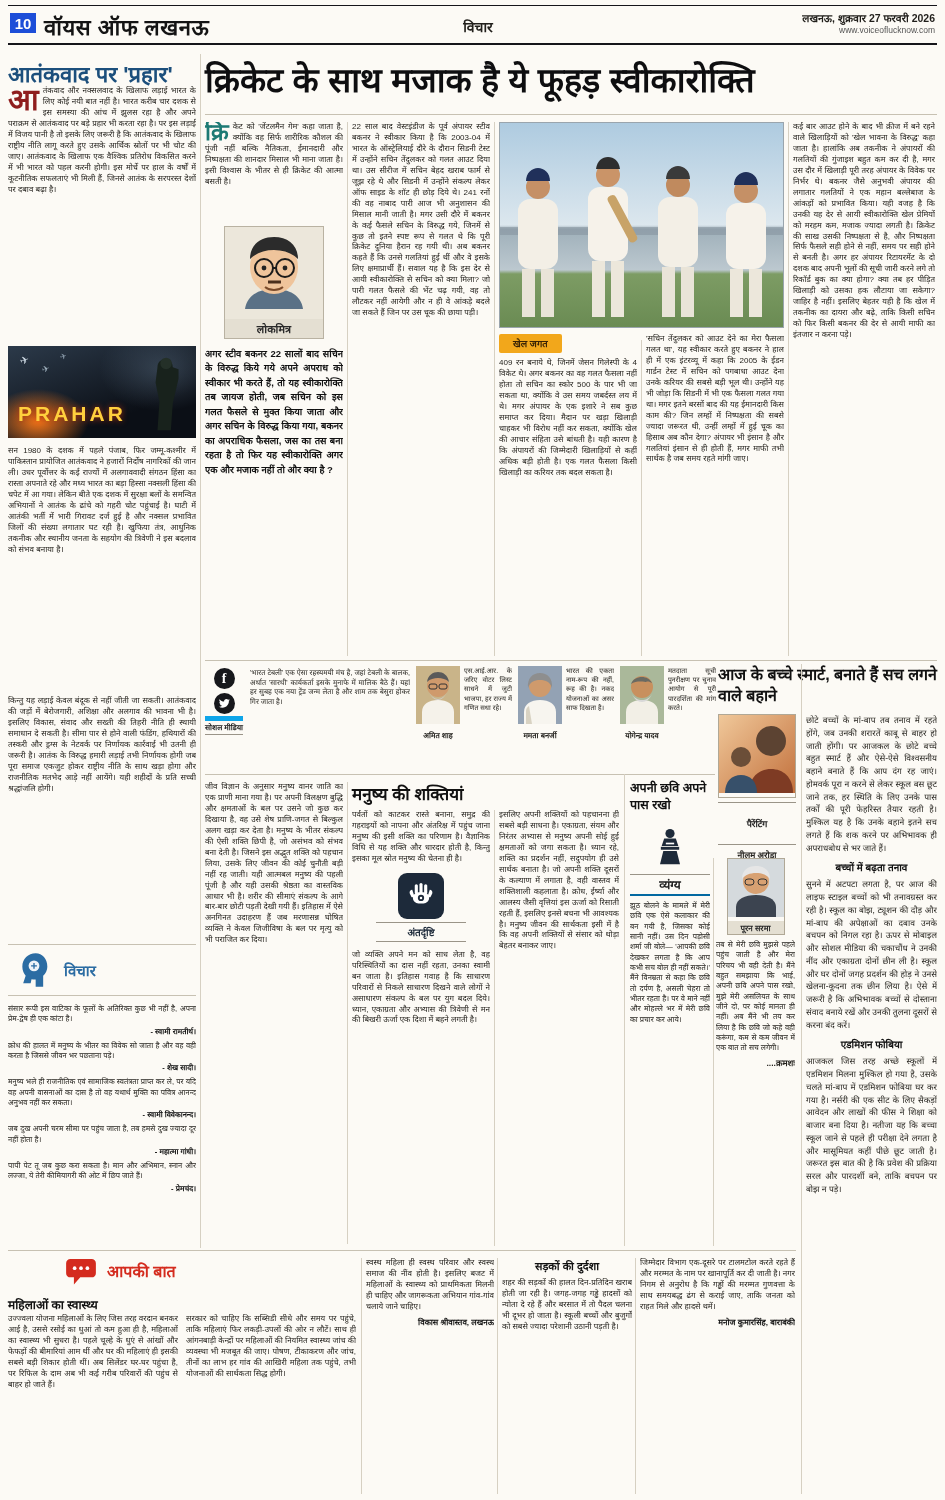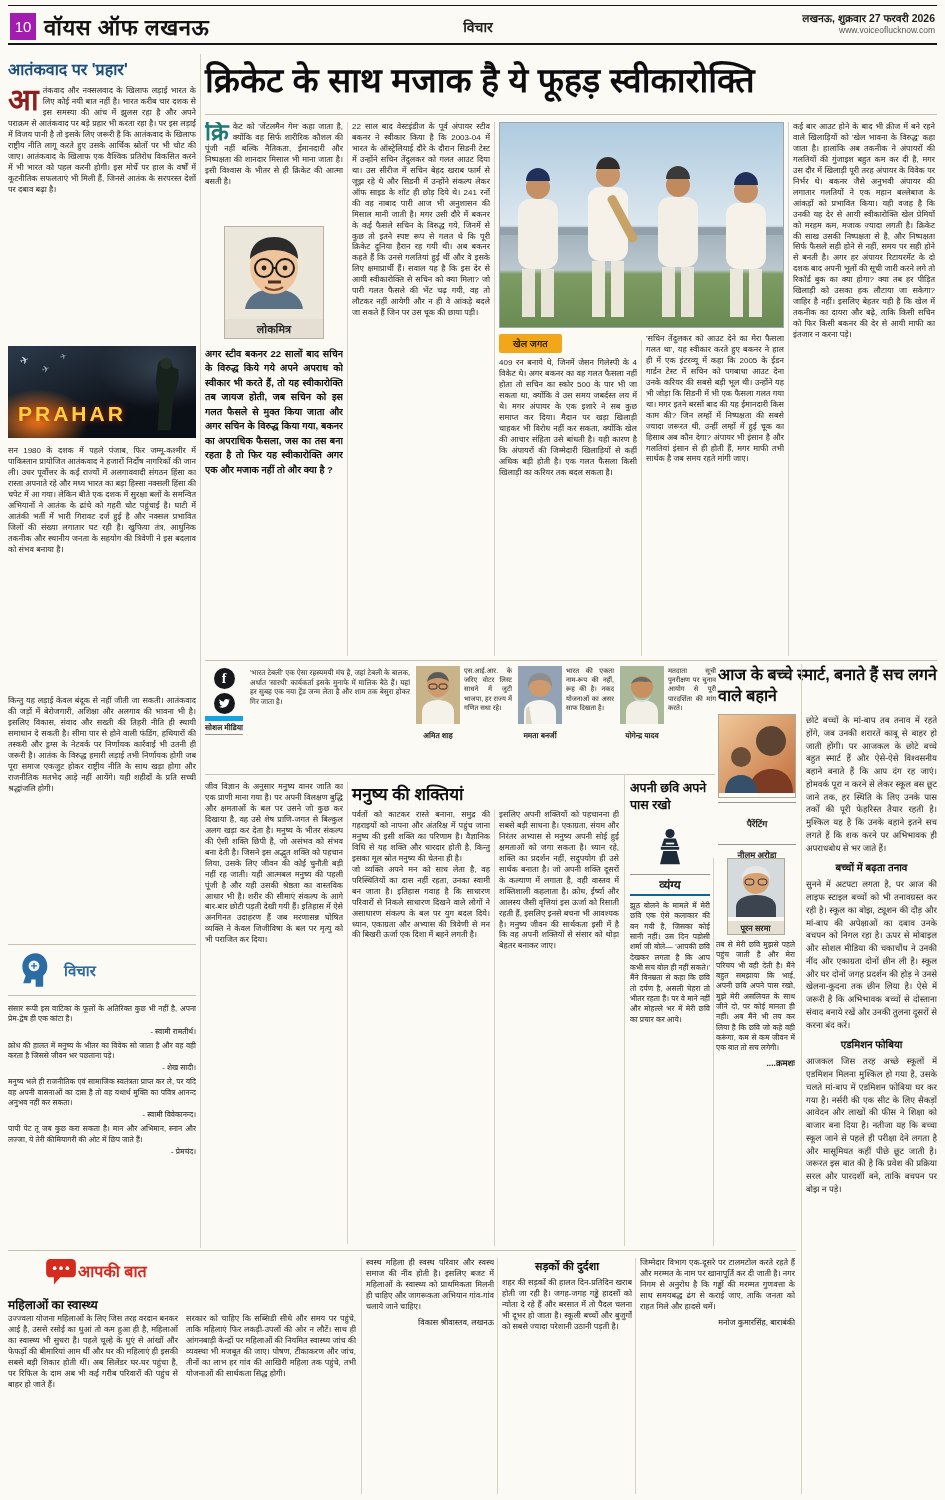--- a/index.html
+++ b/index.html
@@ -8,45 +8,45 @@
 .abs{position:absolute}
 .b8{font-size:8px;line-height:1.37;text-align:justify;overflow:hidden;color:#26241f}
 .b85{font-size:8.5px;line-height:1.5;text-align:justify;overflow:hidden;color:#26241f}
 .b75{font-size:7.5px;line-height:1.38;text-align:justify;overflow:hidden;color:#26241f}
 .b7{font-size:7.2px;line-height:1.35;text-align:justify;overflow:hidden;color:#26241f}
 .hr{position:absolute;height:1px;background:#c7c1b2}
 .vr{position:absolute;width:1px;background:#d6d0c2}
 .dc{float:left;font-weight:bold;line-height:.85;margin:1px 4px 0 0}
 h1,h2,h3{font-weight:bold}
 .cap{background:#e4dfd2;text-align:center;font-weight:bold;color:#2a2a2a}
-.sign{font-weight:normal;text-align:right;font-size:8px;margin-top:3px;color:#111}
+.sign{font-weight:bold;text-align:right;font-size:8px;margin-top:3px;color:#111}
 .subhead{font-weight:bold;text-align:center;font-size:10px;margin:6px 0 3px;color:#111}
 .iconlab{font-weight:bold;text-align:center;color:#222}
 .tile{background:#1d2a3a;border-radius:9px;display:flex;align-items:center;justify-content:center}
 .circ{width:21px;height:21px;border-radius:50%;background:#17181c;color:#fff;display:flex;align-items:center;justify-content:center}
 figure{overflow:hidden}
 </style>
 </head>
 <body>
 
 <header class="abs" style="left:8px;top:5px;width:929px;height:40px;border-top:1px solid #15151a;border-bottom:2px solid #15151a">
-  <div class="abs" style="left:2px;top:7px;width:26px;height:27px;background:#a21caf;color:#fff;font-weight:normal;font-size:15px;display:flex;align-items:center;justify-content:center">10</div>
+  <div class="abs" style="left:2px;top:7px;width:26px;height:20px;background:#1d4ed8;color:#fff;font-weight:bold;font-size:15px;display:flex;align-items:center;justify-content:center">10</div>
   <div class="abs" style="left:36px;top:5px;font-size:22px;font-weight:bold;letter-spacing:.5px;color:#141414">वॉयस ऑफ लखनऊ</div>
   <div class="abs" style="left:415px;top:11px;width:110px;text-align:center;font-size:14px;font-weight:bold">विचार</div>
   <div class="abs" style="right:2px;top:5px;text-align:right">
     <div style="font-size:10.5px;font-weight:bold">लखनऊ, शुक्रवार 27 फरवरी 2026</div>
     <div style="font-size:8.5px;color:#555">www.voiceoflucknow.com</div>
   </div>
 </header>
 
 <h1 class="abs" style="left:205px;top:58px;width:732px;font-size:34px;text-align:left;line-height:1.3;color:#0e0e10">क्रिकेट के साथ मजाक है ये फूहड़ स्वीकारोक्ति</h1>
 <div class="hr" style="left:205px;top:114px;width:732px"></div>
 <div class="vr" style="left:200px;top:54px;height:1194px"></div>
 
-<h2 class="abs" style="left:8px;top:58px;width:190px;font-size:16px;color:#1c4f7c">आतंकवाद पर 'प्रहार'</h2>
+<h2 class="abs" style="left:8px;top:58px;width:190px;font-size:22px;color:#1c4f7c">आतंकवाद पर 'प्रहार'</h2>
 <div class="abs b8" style="left:8px;top:86px;width:188px;height:256px">
   <span class="dc" style="font-size:30px;color:#8f1d1d">आ</span><span>तंकवाद और नक्सलवाद के खिलाफ लड़ाई भारत के लिए कोई नयी बात नहीं है। भारत करीब चार दशक से इस समस्या की आंच में झुलस रहा है और अपने पराक्रम से आतंकवाद पर बड़े प्रहार भी करता रहा है। पर इस लड़ाई में विजय पानी है तो इसके लिए जरूरी है कि आतंकवाद के खिलाफ राष्ट्रीय नीति लागू करते हुए उसके आर्थिक स्रोतों पर भी चोट की जाए। आतंकवाद के खिलाफ एक वैश्विक प्रतिरोध विकसित करने में भी भारत को पहल करनी होगी। इस मोर्चे पर हाल के वर्षों में कूटनीतिक सफलताएं भी मिली हैं, जिनसे आतंक के सरपरस्त देशों पर दबाव बढ़ा है।</span>
 </div>
 <figure class="abs" style="left:8px;top:346px;width:188px;height:92px;background:radial-gradient(70px 45px at 16% 82%,rgba(255,122,24,.95),rgba(120,30,5,0) 72%),radial-gradient(90px 60px at 82% 25%,rgba(90,110,130,.45),transparent 70%),linear-gradient(160deg,#2c3a4a,#0b0f16 70%)">
   <span class="abs" style="left:12px;top:8px;color:#c6d2dc;font-size:11px;display:inline-block;transform:rotate(-18deg)">✈</span>
   <span class="abs" style="left:34px;top:18px;color:#9fb0bd;font-size:9px;display:inline-block;transform:rotate(-18deg)">✈</span>
   <span class="abs" style="left:52px;top:6px;color:#8b9cab;font-size:8px;display:inline-block;transform:rotate(-18deg)">✈</span>
   <svg class="abs" style="right:6px;top:8px" width="44" height="80" viewBox="0 0 46 80">
       <path fill="#18221c" d="M20 4c5 0 8 3 8 8l6 2v10l-6 26-2 28H12l2-30-4-20 2-16c0-5 3-8 8-8z"></path>
       <circle cx="21" cy="8" r="6" fill="#243028"></circle>
@@ -69,20 +69,24 @@
       <div class="b75">संसार रूपी इस वाटिका के फूलों के अतिरिक्त कुछ भी नहीं है, अपना प्रेम-द्वेष ही एक कांटा है।</div>
       <div class="sign" style="font-size:7.5px;margin-top:1px">- स्वामी रामतीर्थ।</div>
     </div>
   <div style="margin-bottom:5px">
       <div class="b75">क्रोध की हालत में मनुष्य के भीतर का विवेक सो जाता है और वह वही करता है जिससे जीवन भर पछताना पड़े।</div>
       <div class="sign" style="font-size:7.5px;margin-top:1px">- शेख सादी।</div>
     </div>
   <div style="margin-bottom:5px">
       <div class="b75">मनुष्य भले ही राजनीतिक एवं सामाजिक स्वतंत्रता प्राप्त कर ले, पर यदि वह अपनी वासनाओं का दास है तो वह यथार्थ मुक्ति का पवित्र आनन्द अनुभव नहीं कर सकता।</div>
       <div class="sign" style="font-size:7.5px;margin-top:1px">- स्वामी विवेकानन्द।</div>
+    </div>
+  <div style="margin-bottom:5px">
+      <div class="b75">जब दुख अपनी चरम सीमा पर पहुंच जाता है, तब हमसे दुख ज्यादा दूर नहीं होता है।</div>
+      <div class="sign" style="font-size:7.5px;margin-top:1px">- महात्मा गांधी।</div>
     </div>
   <div>
       <div class="b75">पापी पेट तू जब कुछ करा सकता है। मान और अभिमान, स्नान और लज्जा, ये तेरी कीमियागरी की ओट में छिप जाते हैं।</div>
       <div class="sign" style="font-size:7.5px;margin-top:1px">- प्रेमचंद।</div>
     </div>
 </div>
 
 <div class="abs" style="left:205px;top:122px;width:138px;height:534px;overflow:hidden">
   <div class="b8" style="height:100px">
     <span class="dc" style="font-size:23px;color:#1d7a74">क्रि</span><span>केट को 'जेंटलमैन गेम' कहा जाता है, क्योंकि वह सिर्फ शारीरिक कौशल की पूंजी नहीं बल्कि नैतिकता, ईमानदारी और निष्पक्षता की शानदार मिसाल भी माना जाता है। इसी विश्वास के भीतर से ही क्रिकेट की आत्मा बसती है।</span>
@@ -248,20 +252,36 @@
   <span>सुनने में अटपटा लगता है, पर आज की लाइफ स्टाइल बच्चों को भी तनावग्रस्त कर रही है। स्कूल का बोझ, ट्यूशन की दौड़ और मां-बाप की अपेक्षाओं का दबाव उनके बचपन को निगल रहा है। ऊपर से मोबाइल और सोशल मीडिया की चकाचौंध ने उनकी नींद और एकाग्रता दोनों छीन ली है। स्कूल और घर दोनों जगह प्रदर्शन की होड़ ने उनसे खेलना-कूदना तक छीन लिया है। ऐसे में जरूरी है कि अभिभावक बच्चों से दोस्ताना संवाद बनाये रखें और उनकी तुलना दूसरों से करना बंद करें।</span>
   <div class="subhead">एडमिशन फोबिया</div>
   <span>आजकल जिस तरह अच्छे स्कूलों में एडमिशन मिलना मुश्किल हो गया है, उसके चलते मां-बाप में एडमिशन फोबिया घर कर गया है। नर्सरी की एक सीट के लिए सैकड़ों आवेदन और लाखों की फीस ने शिक्षा को बाजार बना दिया है। नतीजा यह कि बच्चा स्कूल जाने से पहले ही परीक्षा देने लगता है और मासूमियत कहीं पीछे छूट जाती है। जरूरत इस बात की है कि प्रवेश की प्रक्रिया सरल और पारदर्शी बने, ताकि बचपन पर बोझ न पड़े।</span>
 </div>
 <div class="vr" style="left:801px;top:664px;height:830px"></div>
 
 <h2 class="abs" style="left:352px;top:782px;width:240px;font-size:17px;color:#111">मनुष्य की शक्तियां</h2>
 <div class="abs b8" style="left:205px;top:782px;width:138px;height:462px">जीव विज्ञान के अनुसार मनुष्य वानर जाति का एक प्राणी माना गया है। पर अपनी विलक्षण बुद्धि और क्षमताओं के बल पर उसने जो कुछ कर दिखाया है, वह उसे शेष प्राणि-जगत से बिल्कुल अलग खड़ा कर देता है। मनुष्य के भीतर संकल्प की ऐसी शक्ति छिपी है, जो असंभव को संभव बना देती है। जिसने इस अद्भुत शक्ति को पहचान लिया, उसके लिए जीवन की कोई चुनौती बड़ी नहीं रह जाती। यही आत्मबल मनुष्य की पहली पूंजी है और यही उसकी श्रेष्ठता का वास्तविक आधार भी है। शरीर की सीमाएं संकल्प के आगे बार-बार छोटी पड़ती देखी गयी हैं। इतिहास में ऐसे अनगिनत उदाहरण हैं जब मरणासन्न घोषित व्यक्ति ने केवल जिजीविषा के बल पर मृत्यु को भी पराजित कर दिया।</div>
 <div class="abs" style="left:352px;top:810px;width:138px;height:436px;overflow:hidden">
   <div class="b8">पर्वतों को काटकर रास्ते बनाना, समुद्र की गहराइयों को नापना और अंतरिक्ष में पहुंच जाना मनुष्य की इसी शक्ति का परिणाम है। वैज्ञानिक विधि से यह शक्ति और धारदार होती है, किन्तु इसका मूल स्रोत मनुष्य की चेतना ही है।</div>
+  <div style="margin:8px auto;text-align:center;width:90px">
+    <div class="tile" style="width:46px;height:46px;margin:0 auto">
+      <svg width="30" height="30" viewBox="0 0 48 48">
+          <g fill="#fff">
+            <rect x="14" y="5" width="5" height="16" rx="2.5"></rect>
+            <rect x="21.5" y="3" width="5" height="18" rx="2.5"></rect>
+            <rect x="29" y="5" width="5" height="16" rx="2.5"></rect>
+            <path d="M10 14c-3 0-5 3-4 6l3 6h5zM38 14c3 0 5 3 4 6l-3 6h-5z"></path>
+            <rect x="11" y="18" width="26" height="18" rx="9"></rect>
+          </g>
+          <circle cx="24" cy="27" r="5" fill="#1d2a3a"></circle>
+          <circle cx="24" cy="27" r="2" fill="#fff"></circle>
+        </svg>
+    </div>
+    <div class="iconlab" style="font-size:10px;color:#1d2a3a;margin-top:3px;border-top:1px solid #9a9488;border-bottom:1px solid #9a9488;padding:2px 0">अंतर्दृष्टि</div>
+  </div>
   <div class="b8">जो व्यक्ति अपने मन को साध लेता है, वह परिस्थितियों का दास नहीं रहता, उनका स्वामी बन जाता है। इतिहास गवाह है कि साधारण परिवारों से निकले साधारण दिखने वाले लोगों ने असाधारण संकल्प के बल पर युग बदल दिये। ध्यान, एकाग्रता और अभ्यास की त्रिवेणी से मन की बिखरी ऊर्जा एक दिशा में बहने लगती है।</div>
 </div>
 <div class="abs b8" style="left:499px;top:810px;width:120px;height:436px">इसलिए अपनी शक्तियों को पहचानना ही सबसे बड़ी साधना है। एकाग्रता, संयम और निरंतर अभ्यास से मनुष्य अपनी सोई हुई क्षमताओं को जगा सकता है। ध्यान रहे, शक्ति का प्रदर्शन नहीं, सदुपयोग ही उसे सार्थक बनाता है। जो अपनी शक्ति दूसरों के कल्याण में लगाता है, वही वास्तव में शक्तिशाली कहलाता है। क्रोध, ईर्ष्या और आलस्य जैसी वृत्तियां इस ऊर्जा को रिसाती रहती हैं, इसलिए इनसे बचना भी आवश्यक है। मनुष्य जीवन की सार्थकता इसी में है कि वह अपनी शक्तियों से संसार को थोड़ा बेहतर बनाकर जाए।</div>
 <div class="vr" style="left:347px;top:782px;height:462px"></div>
 <div class="vr" style="left:494px;top:810px;height:436px"></div>
 <div class="vr" style="left:624px;top:774px;height:472px"></div>
 
 <h2 class="abs" style="left:630px;top:780px;width:86px;font-size:12.5px;line-height:1.35;color:#111">अपनी छवि अपने पास रखो</h2>
 <div class="abs" style="left:630px;top:826px;width:80px;height:420px;overflow:hidden">
   <div style="text-align:center;margin-bottom:5px">
@@ -287,21 +307,21 @@
         <rect x="30" y="20" width="9" height="6" rx="3" fill="none" stroke="#333"></rect>
       </svg>
     <figcaption class="cap" style="font-size:8px;padding:1px 0">पूरन सरमा</figcaption>
   </figure>
   <div class="b75" style="margin-top:5px">तब से मेरी छवि मुझसे पहले पहुंच जाती है और मेरा परिचय भी वही देती है। मैंने बहुत समझाया कि भाई, अपनी छवि अपने पास रखो, मुझे मेरी असलियत के साथ जीने दो, पर कोई मानता ही नहीं। अब मैंने भी तय कर लिया है कि छवि जो कहे वही करूंगा, कम से कम जीवन में एक बात तो सच लगेगी।</div>
   <div style="font-weight:bold;font-size:8.5px;text-align:right;margin-top:3px">....क्रमशः</div>
 </div>
 <div class="vr" style="left:713px;top:858px;height:388px"></div>
 
 <div class="hr" style="left:8px;top:1250px;width:788px"></div>
-<div class="abs" style="left:44px;top:1256px;display:flex;align-items:center;">
+<div class="abs" style="left:64px;top:1256px;display:flex;align-items:center;gap:9px">
   <svg width="34" height="30" viewBox="0 0 48 42">
       <path fill="#d42b1e" d="M6 2h30a6 6 0 016 6v14a6 6 0 01-6 6H20l-9 10v-10H6a6 6 0 01-6-6V8a6 6 0 016-6z" transform="translate(3 2)"></path>
       <circle cx="15" cy="17" r="2.6" fill="#fff"></circle>
       <circle cx="24" cy="17" r="2.6" fill="#fff"></circle>
       <circle cx="33" cy="17" r="2.6" fill="#fff"></circle>
     </svg>
   <div style="font-size:16px;font-weight:bold;color:#d42b1e">आपकी बात</div>
 </div>
 <h3 class="abs" style="left:8px;top:1296px;font-size:12px;color:#111">महिलाओं का स्वास्थ्य</h3>
 <div class="abs b8" style="left:8px;top:1314px;width:170px;height:180px">उज्ज्वला योजना महिलाओं के लिए जिस तरह वरदान बनकर आई है, उससे रसोई का धुआं तो कम हुआ ही है, महिलाओं का स्वास्थ्य भी सुधरा है। पहले चूल्हे के धुएं से आंखों और फेफड़ों की बीमारियां आम थीं और घर की महिलाएं ही इसकी सबसे बड़ी शिकार होती थीं। अब सिलेंडर घर-घर पहुंचा है, पर रिफिल के दाम अब भी कई गरीब परिवारों की पहुंच से बाहर हो जाते हैं।</div>

